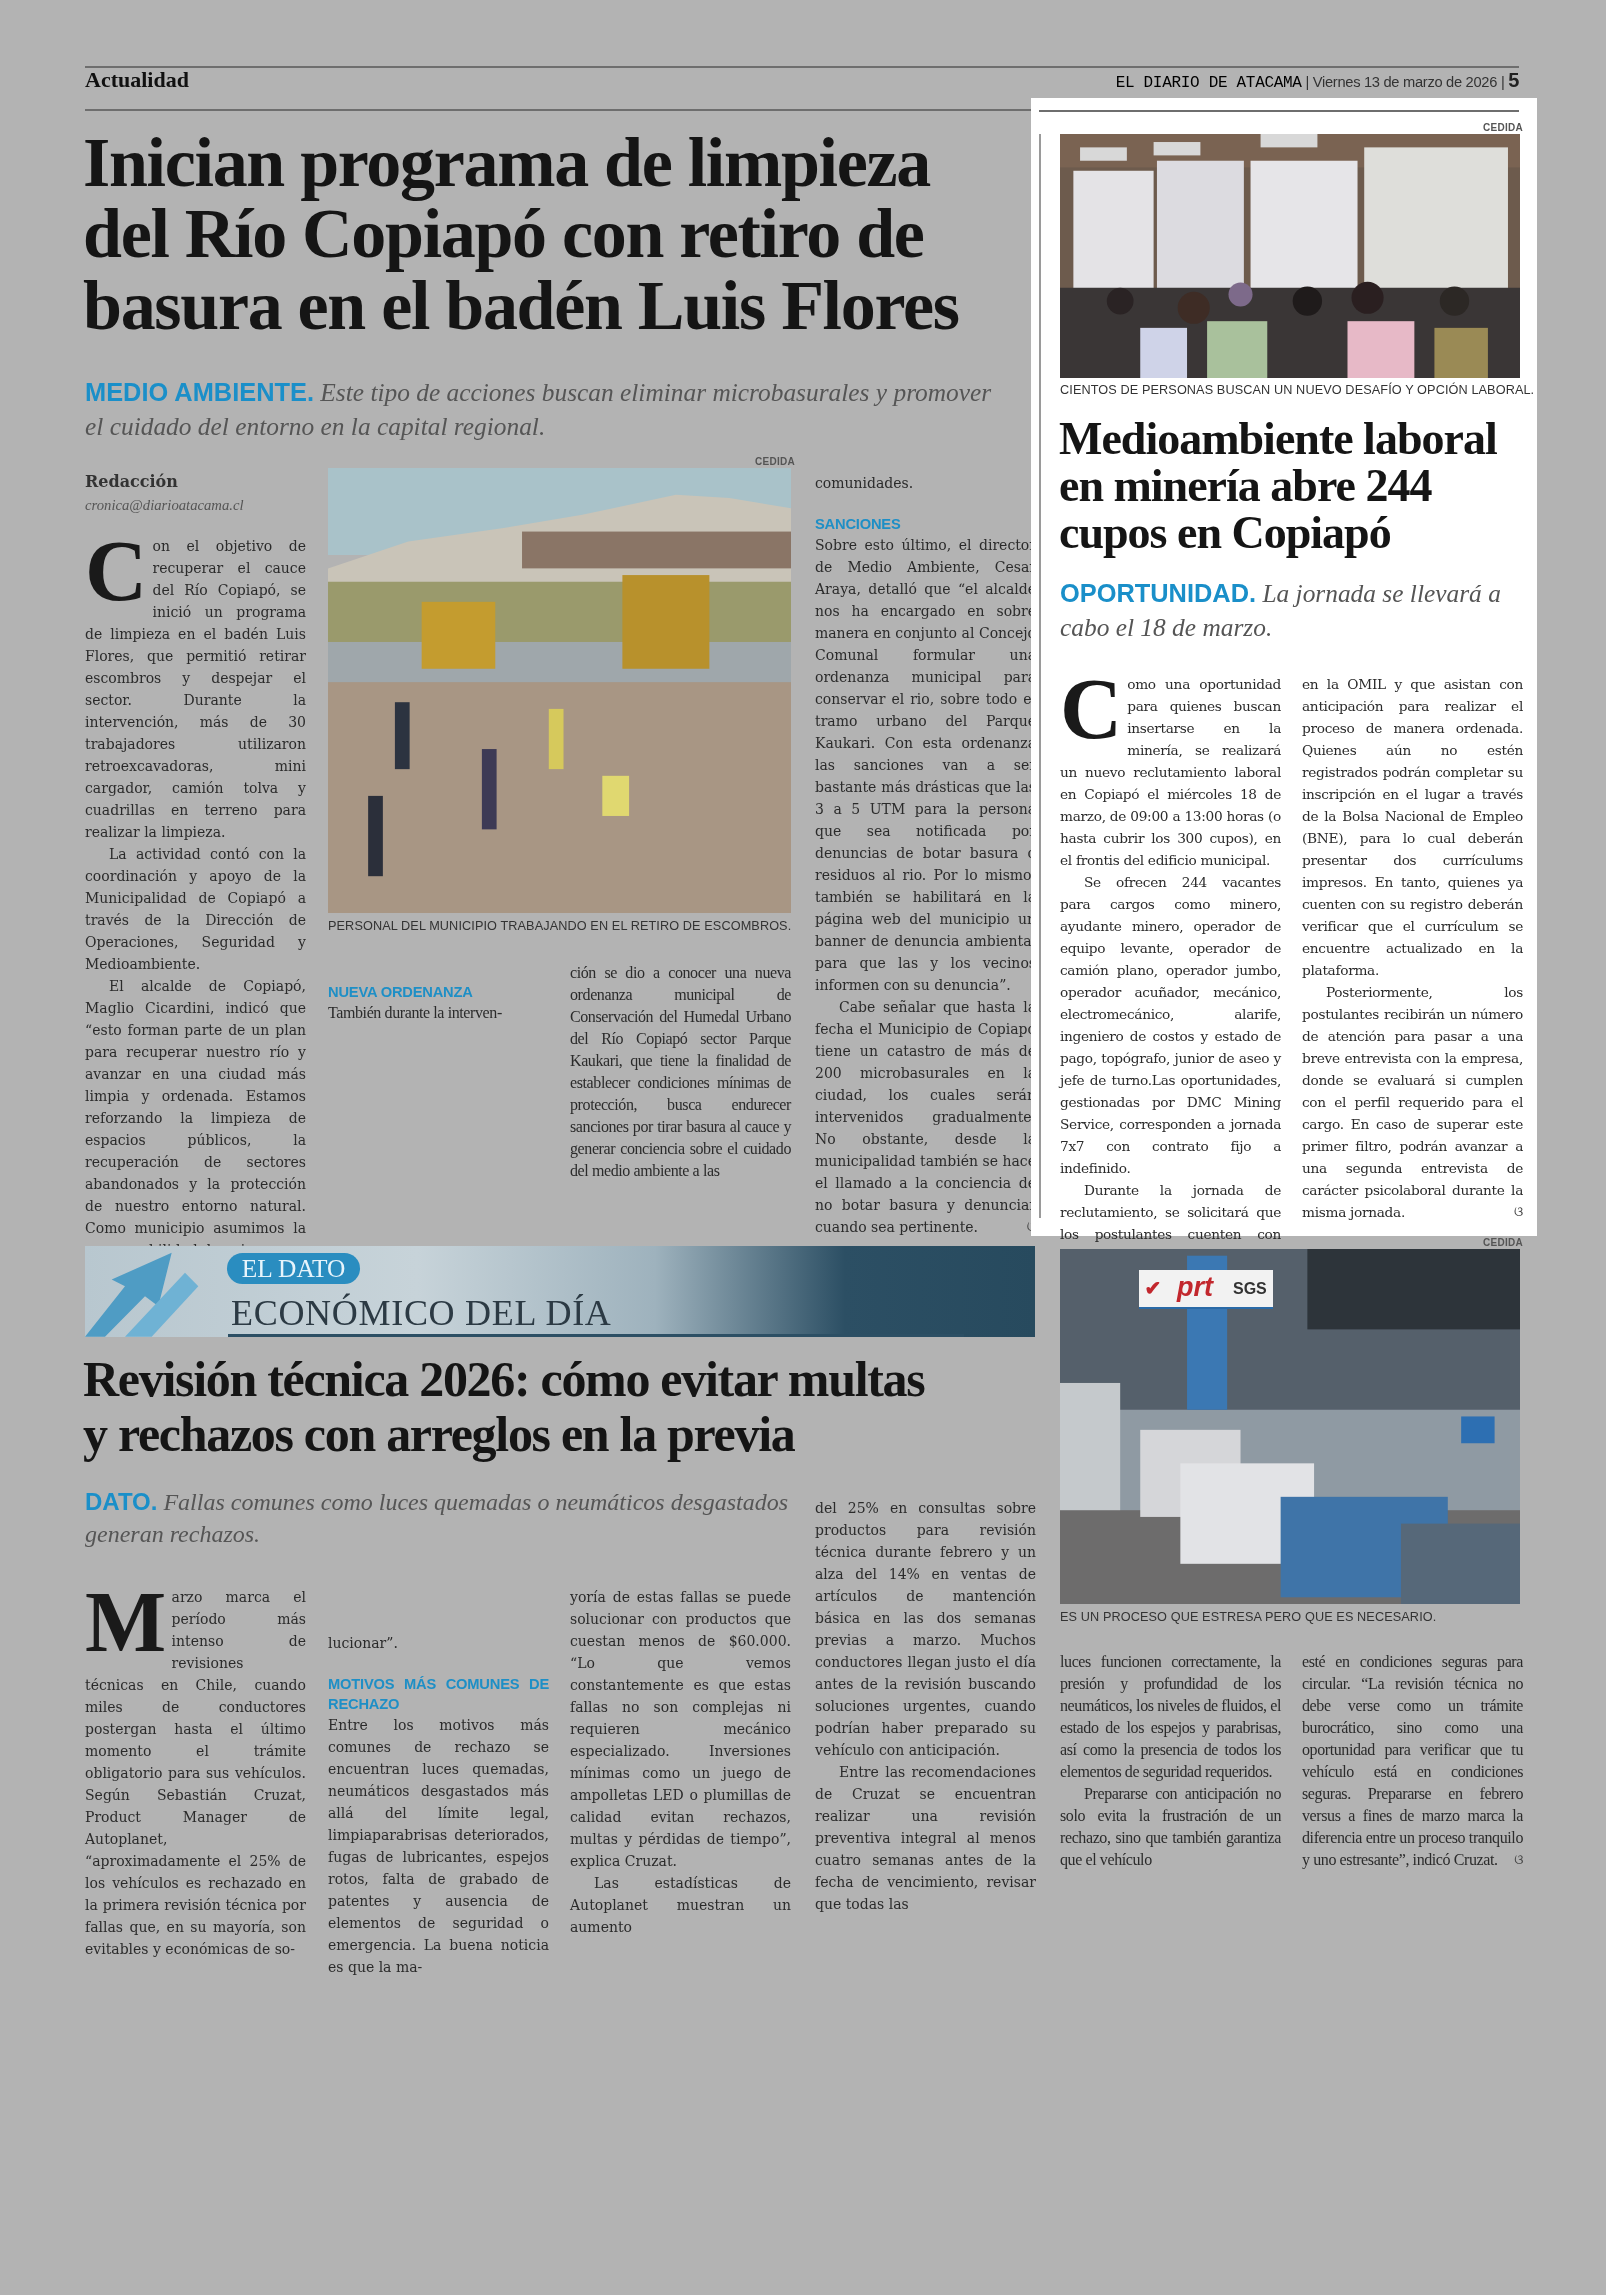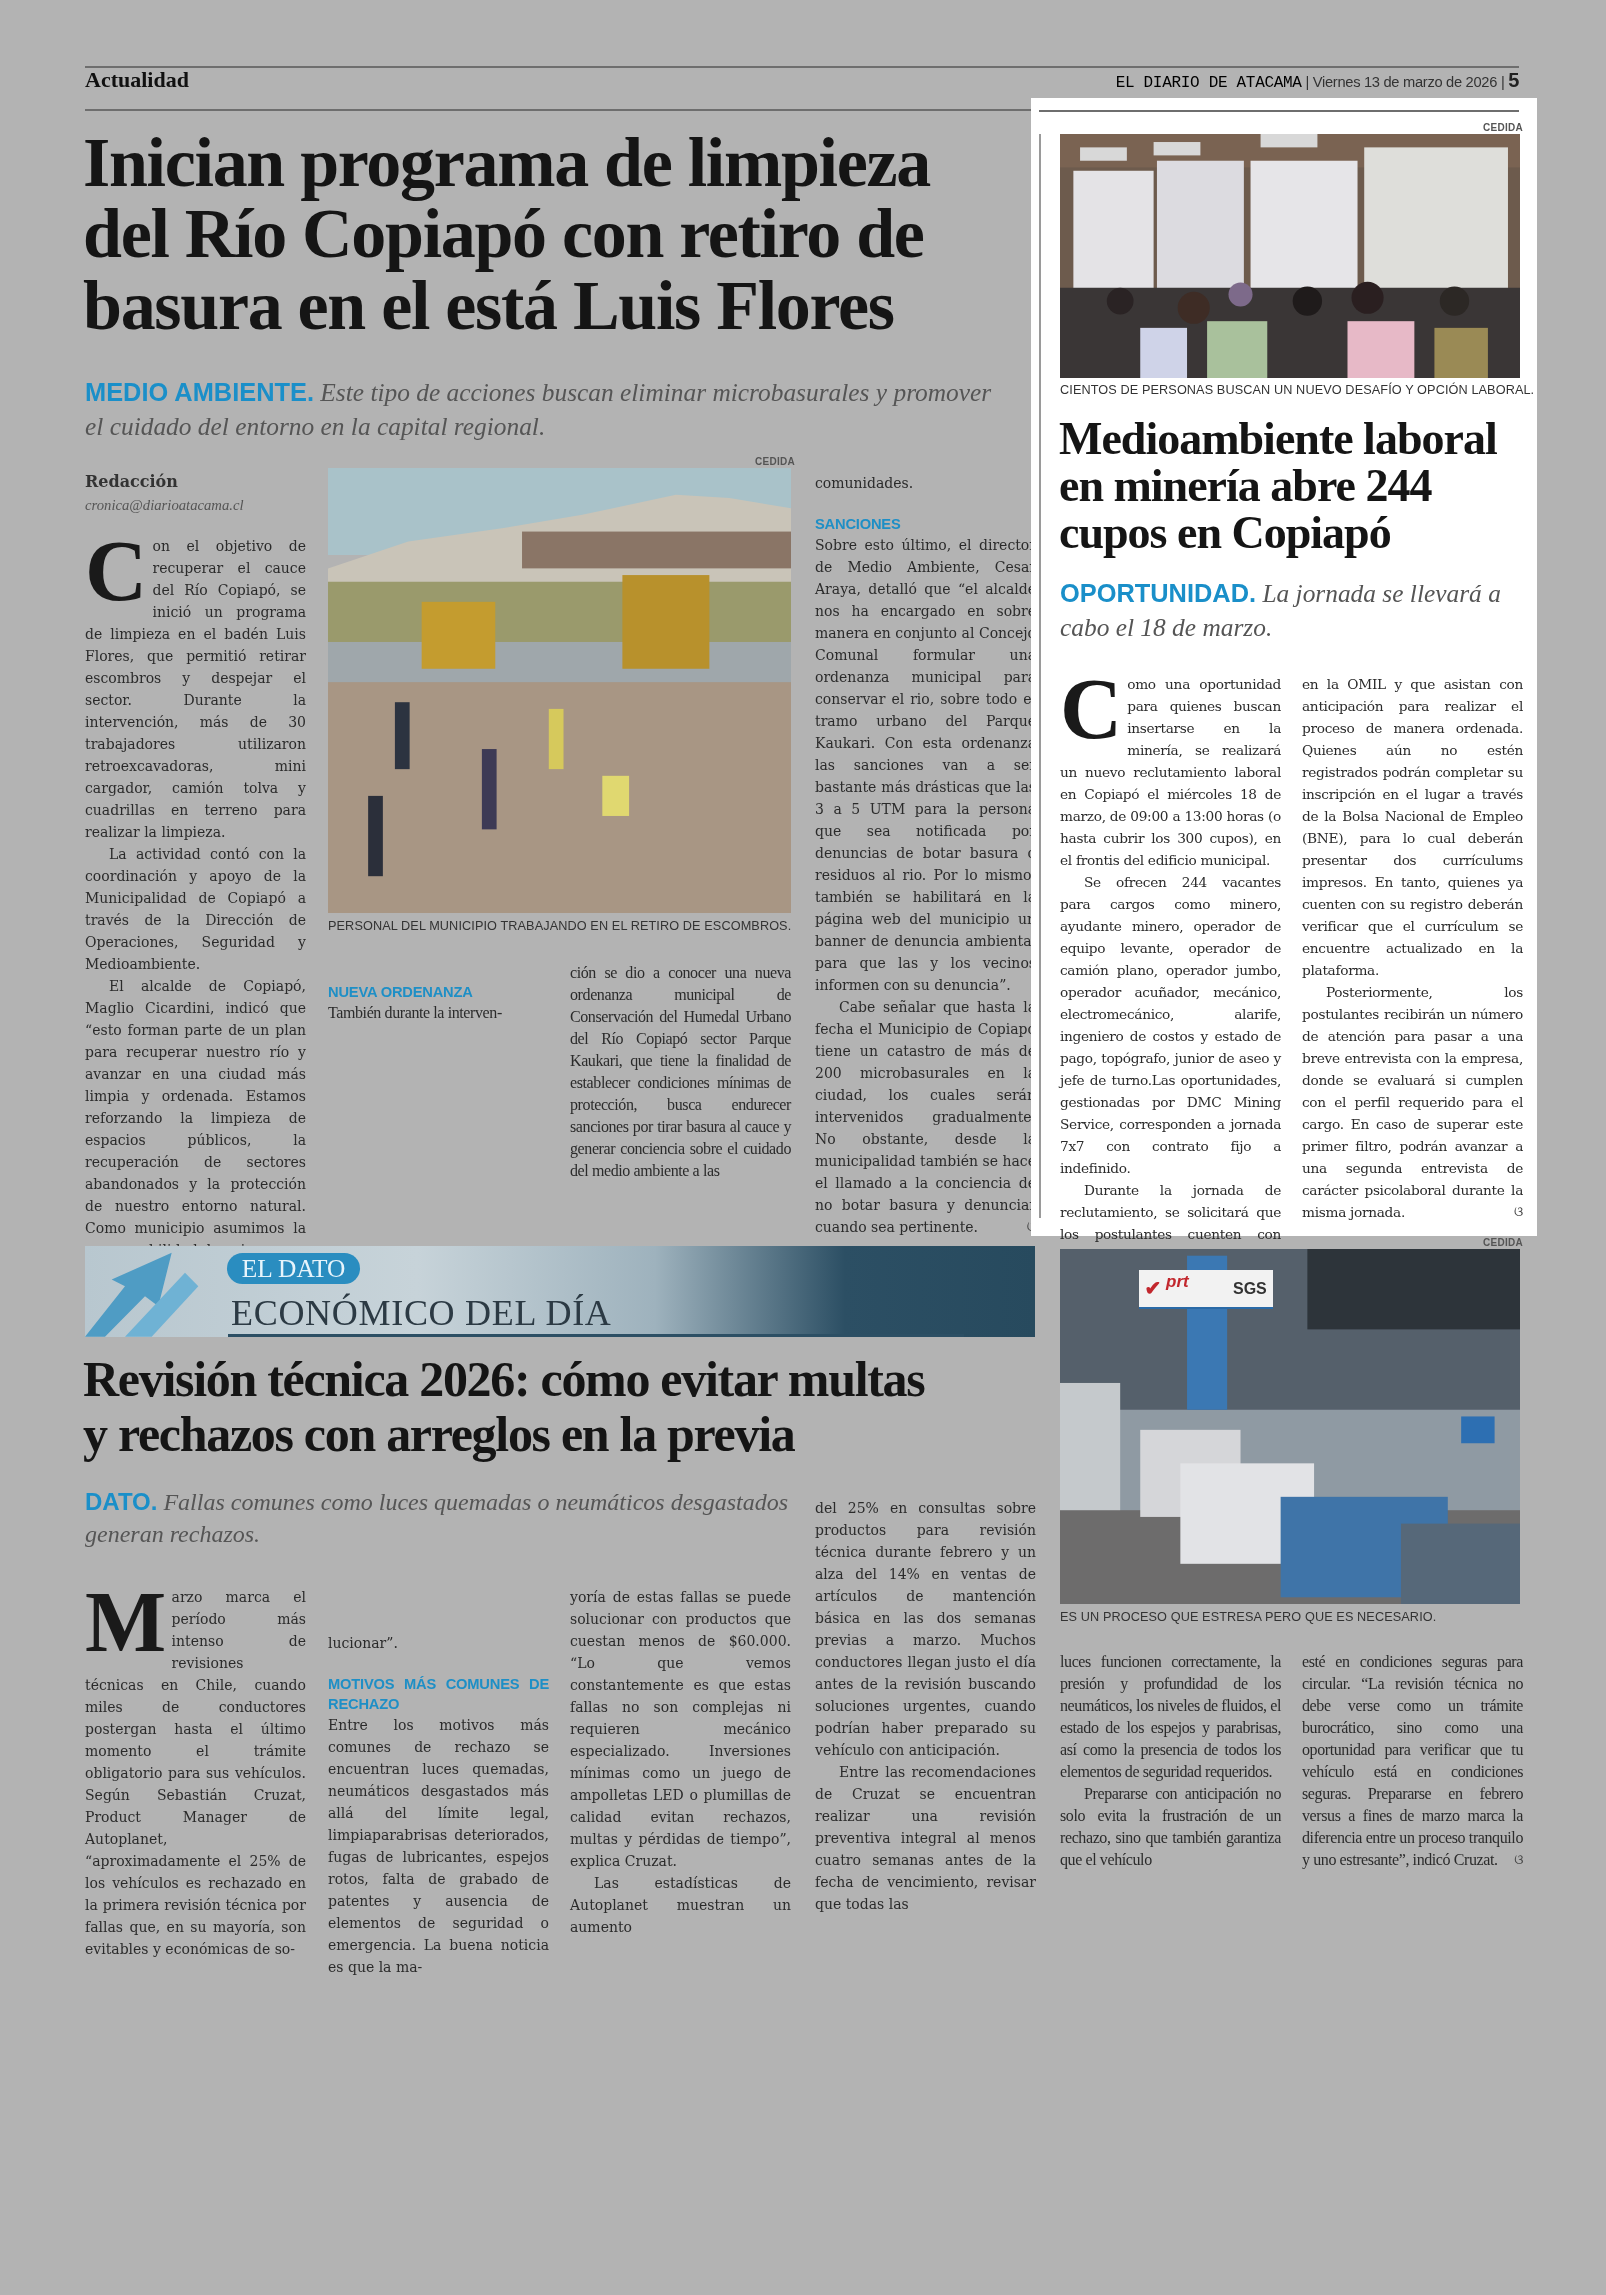--- a/index.html
+++ b/index.html
@@ -51,21 +51,21 @@
   <span>Viernes 13 de marzo de 2026</span>
   <span>|</span>
   <span class="pg">5</span>
 </div>
 <div class="rule" style="left:85px; top:109px; width:950px; height:2px;"></div>
 
 <div>
   <div class="abs headline" style="left:83px; top:127px; font-size:70px;">
     <div>Inician programa de limpieza</div>
     <div>del Río Copiapó con retiro de</div>
-    <div>basura en el está Luis Flores</div>
+    <div>basura en el badén Luis Flores</div>
   </div>
   <div class="abs deck" style="left:85px; top:375px; width:910px; font-size:25.4px;">
     <span class="kicker">MEDIO AMBIENTE.</span>
     <span>Este tipo de acciones buscan eliminar microbasurales y promover el cuidado del entorno en la capital regional.</span>
   </div>
 
   <div class="abs byline" style="left:85px; top:472px;">Redacción</div>
   <div class="abs email" style="left:85px; top:497px;">cronica@diarioatacama.cl</div>
 
   <div class="col" style="left:85px; top:535px; width:221px;">
@@ -211,21 +211,21 @@
       <rect x="600" y="250" width="50" height="40" fill="#2d6fb2"></rect>
       <rect x="0" y="200" width="90" height="330" fill="#c5c9cc"></rect>
       <rect x="0" y="390" width="688" height="140" fill="#6d6c6c"></rect>
       <rect x="120" y="270" width="150" height="130" fill="#d5d6d9"></rect>
       <rect x="180" y="320" width="200" height="150" fill="#e2e3e6"></rect>
       <rect x="330" y="370" width="250" height="150" fill="#3f74a8"></rect>
       <rect x="510" y="410" width="178" height="120" fill="#566879"></rect>
     </svg>
     <div style="position:absolute; left:79px; top:21.4px; width:134px; height:37px; background:#f2f2f2; border-bottom:2px solid #2a6aa7; font-family:'Liberation Sans',sans-serif;">
       <span style="position:absolute; left:5.4px; top:5.4px; color:#c2272d; font-size:20px; font-weight:bold;">✔</span>
-      <span style="position:absolute; left:27px; top:1.3px; color:#c2272d; font-size:17px; font-weight:bold; font-style:italic;">prt</span>
+      <span style="position:absolute; left:38px; top:1.3px; color:#c2272d; font-size:27px; font-weight:bold; font-style:italic;">prt</span>
       <span style="position:absolute; left:94px; top:9.4px; color:#333; font-size:16px; font-weight:bold;">SGS</span>
     </div>
   </div>
   <div class="caption" style="left:1060px; top:1610px;">ES UN PROCESO QUE ESTRESA PERO QUE ES NECESARIO.</div>
 
   <div class="col narrow" style="left:1060px; top:1651px; width:221px;">
     <p class="first">luces funcionen correctamente, la presión y profundidad de los neumáticos, los niveles de fluidos, el estado de los espejos y parabrisas, así como la presencia de todos los elementos de seguridad requeridos.</p>
     <p>Prepararse con anticipación no solo evita la frustración de un rechazo, sino que también garantiza que el vehículo</p>
   </div>
   <div class="col narrow" style="left:1302px; top:1651px; width:221px;">

